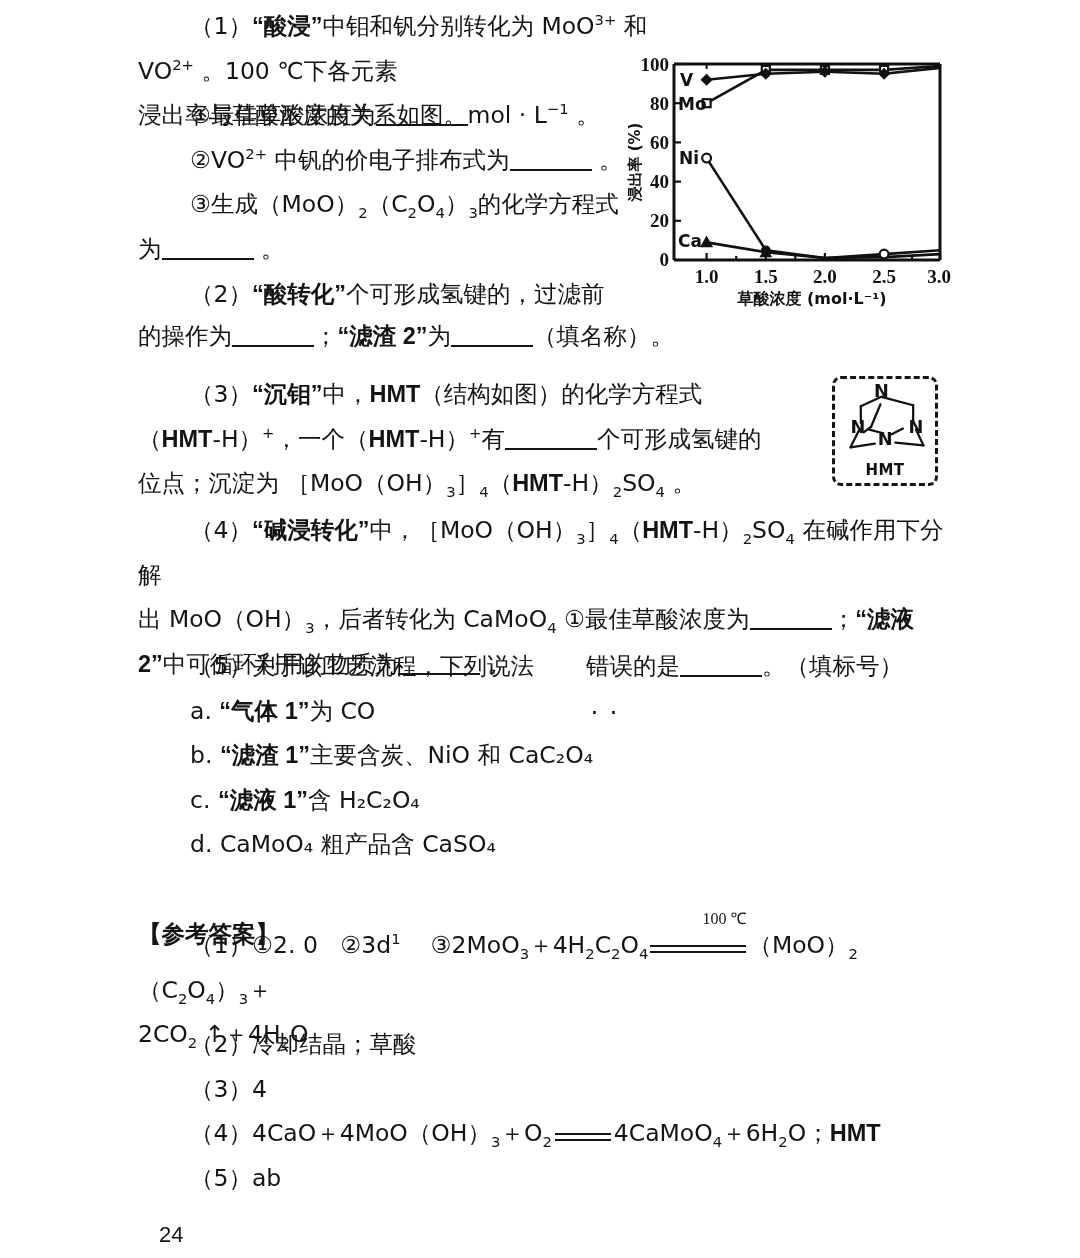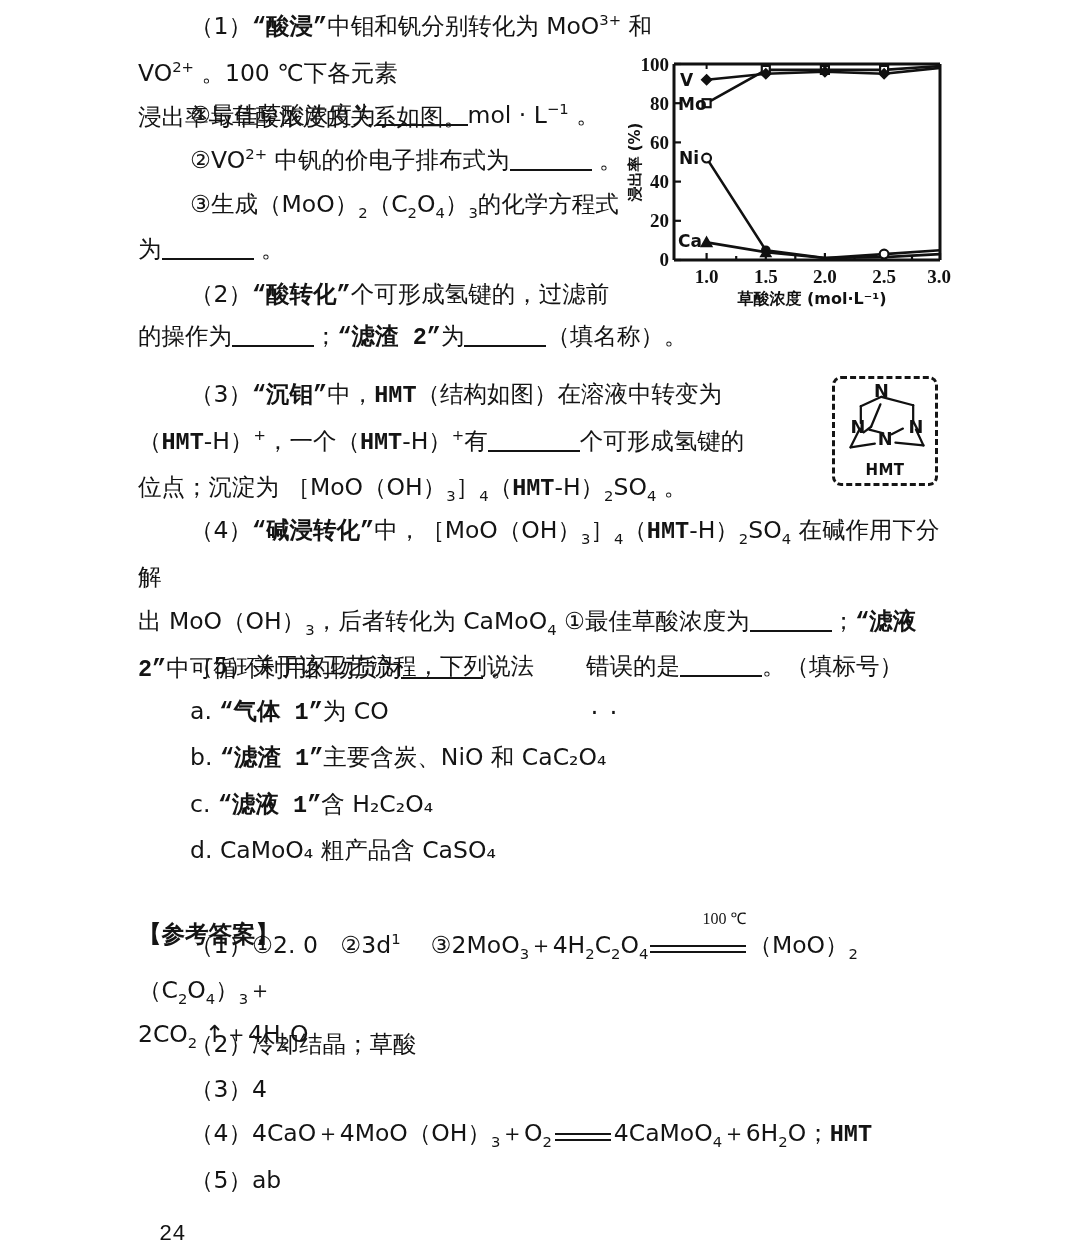--- a/index.html
+++ b/index.html
@@ -28,21 +28,21 @@
     color: #141414;
   }
   .para {
     margin: 0;
     text-align: left;
     white-space: normal;
   }
   .indent { text-indent: 52px; }
   .cjk { font-family: "DejaVu Sans", "Liberation Sans", sans-serif; }
   b.hei {
-    font-family: Liberation Mono, monospace;
+    font-family: Liberation Sans, sans-serif;
     font-weight: 700;
   }
   .blank {
     display: inline-block;
     border-bottom: 2px solid #141414;
     vertical-align: -3px;
   }
   .bw-90 { width: 92px; }
   .bw-80 { width: 82px; }
   sub, sup {
@@ -142,21 +142,21 @@
     letter-spacing: 0.5px;
   }
 
   
   #page-number {
     position: absolute;
     left: 159px;
     top: 1222px;
     font-size: 22px;
     color: #141414;
-    font-family: Liberation Mono, monospace;
+    font-family: Liberation Sans, sans-serif;
   }
 </style>
 </head>
 <body>
 
 <div id="page">
 
   <div id="chart-figure">
     <svg viewBox="0 0 330 258" width="330" height="258">
 
@@ -305,21 +305,21 @@
   </div>
 
   <div class="body-text" style="top:272px; width:530px;">
     <p class="para indent cjk"><span>（2）</span><b class="hei">“酸转化”</b><span>个可形成氢键的，过滤前</span></p>
   </div>
   <div class="body-text" style="top:314px; width:640px;">
     <p class="para cjk"><span>的操作为</span><span class="blank bw-80"></span><span>；</span><b class="hei">“滤渣 2”</b><span>为</span><span class="blank bw-80"></span><span>（填名称）。</span></p>
   </div>
 
   <div class="body-text" style="top:372px; width:700px;">
-    <p class="para indent cjk"><span>（3）</span><b class="hei">“沉钼”</b><span>中，</span><b class="hei">HMT</b><span>（结构如图）在溶液中转变为</span></p>
+    <p class="para indent cjk"><span>（3）</span><b class="hei">“沉钼”</b><span>中，</span><b class="hei">HMT</b><span>（结构如图）的化学方程式</span></p>
     <p class="para cjk"><span>（</span><b class="hei">HMT</b><span>-H）</span><sup>+</sup><span>，一个（</span><b class="hei">HMT</b><span>-H）</span><sup>+</sup><span>有</span><span class="blank bw-90"></span><span>个可形成氢键的</span></p>
     <p class="para cjk"><span>位点；沉淀为 ［MoO（OH）</span><sub>3</sub><span>］</span><sub>4</sub><span>（</span><b class="hei">HMT</b><span>-H）</span><sub>2</sub><span>SO</span><sub>4</sub><span> 。</span></p>
   </div>
 
   <div class="body-text" style="top:508px; width:812px;">
     <p class="para indent cjk"><span>（4）</span><b class="hei">“碱浸转化”</b><span>中，［MoO（OH）</span><sub>3</sub><span>］</span><sub>4</sub><span>（</span><b class="hei">HMT</b><span>-H）</span><sub>2</sub><span>SO</span><sub>4</sub><span> 在碱作用下分解</span></p>
     <p class="para cjk"><span>出 MoO（OH）</span><sub>3</sub><span>，后者转化为 CaMoO</span><sub>4</sub><span> ①最佳草酸浓度为</span><span class="blank bw-80"></span><span>；</span><b class="hei">“滤液</b></p>
     <p class="para cjk"><b class="hei">2”</b><span>中可循环利用的物质为</span><span class="blank bw-80"></span><span> 。</span></p>
   </div>
 

